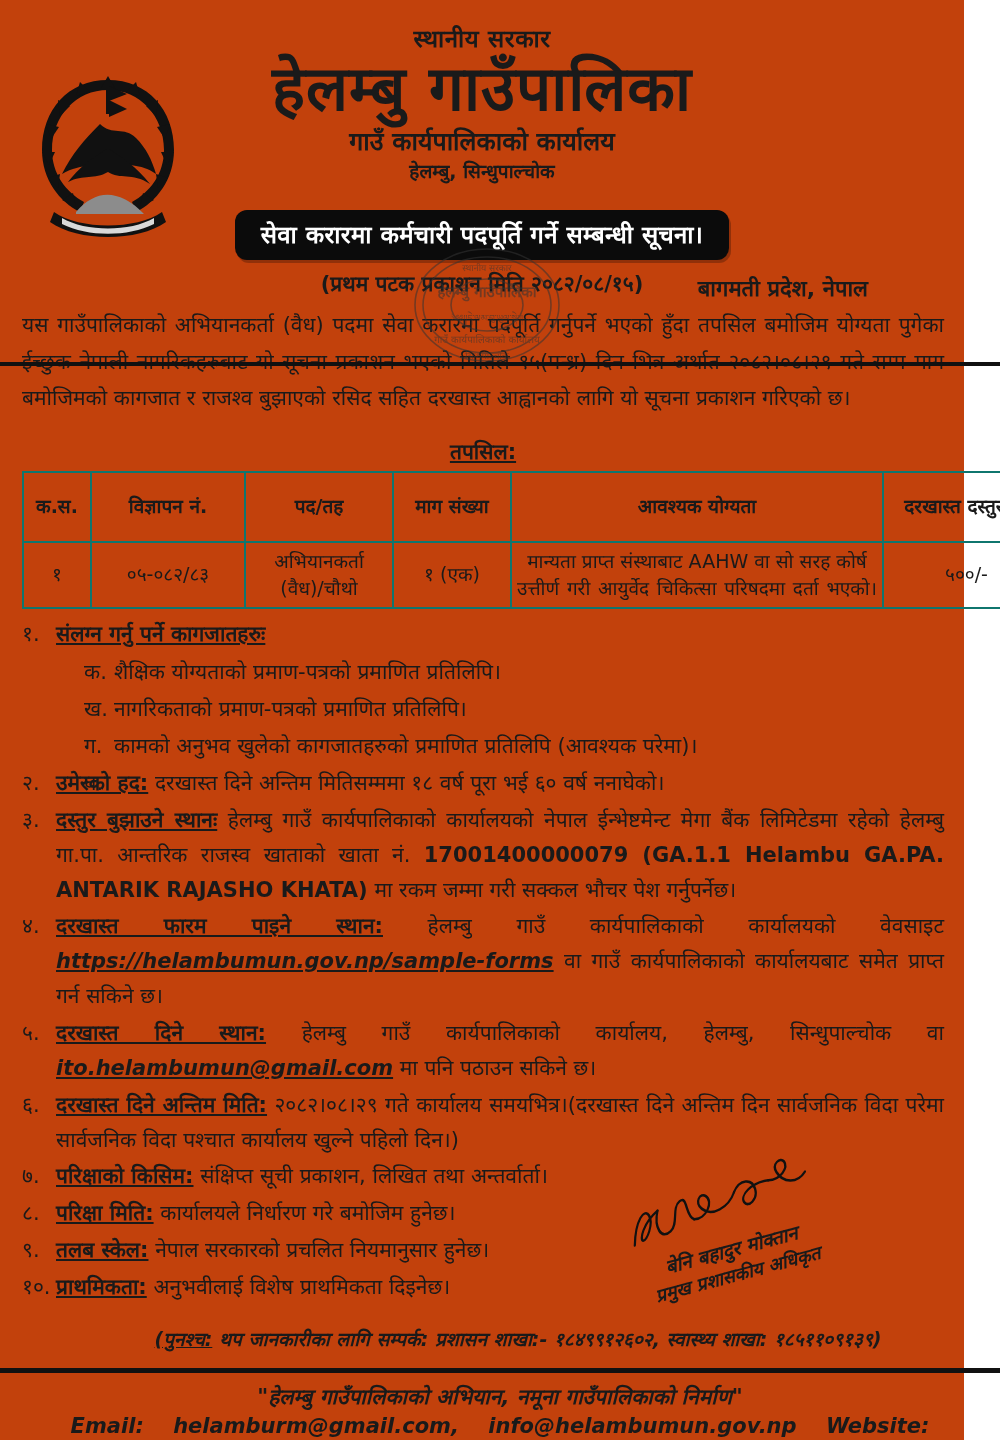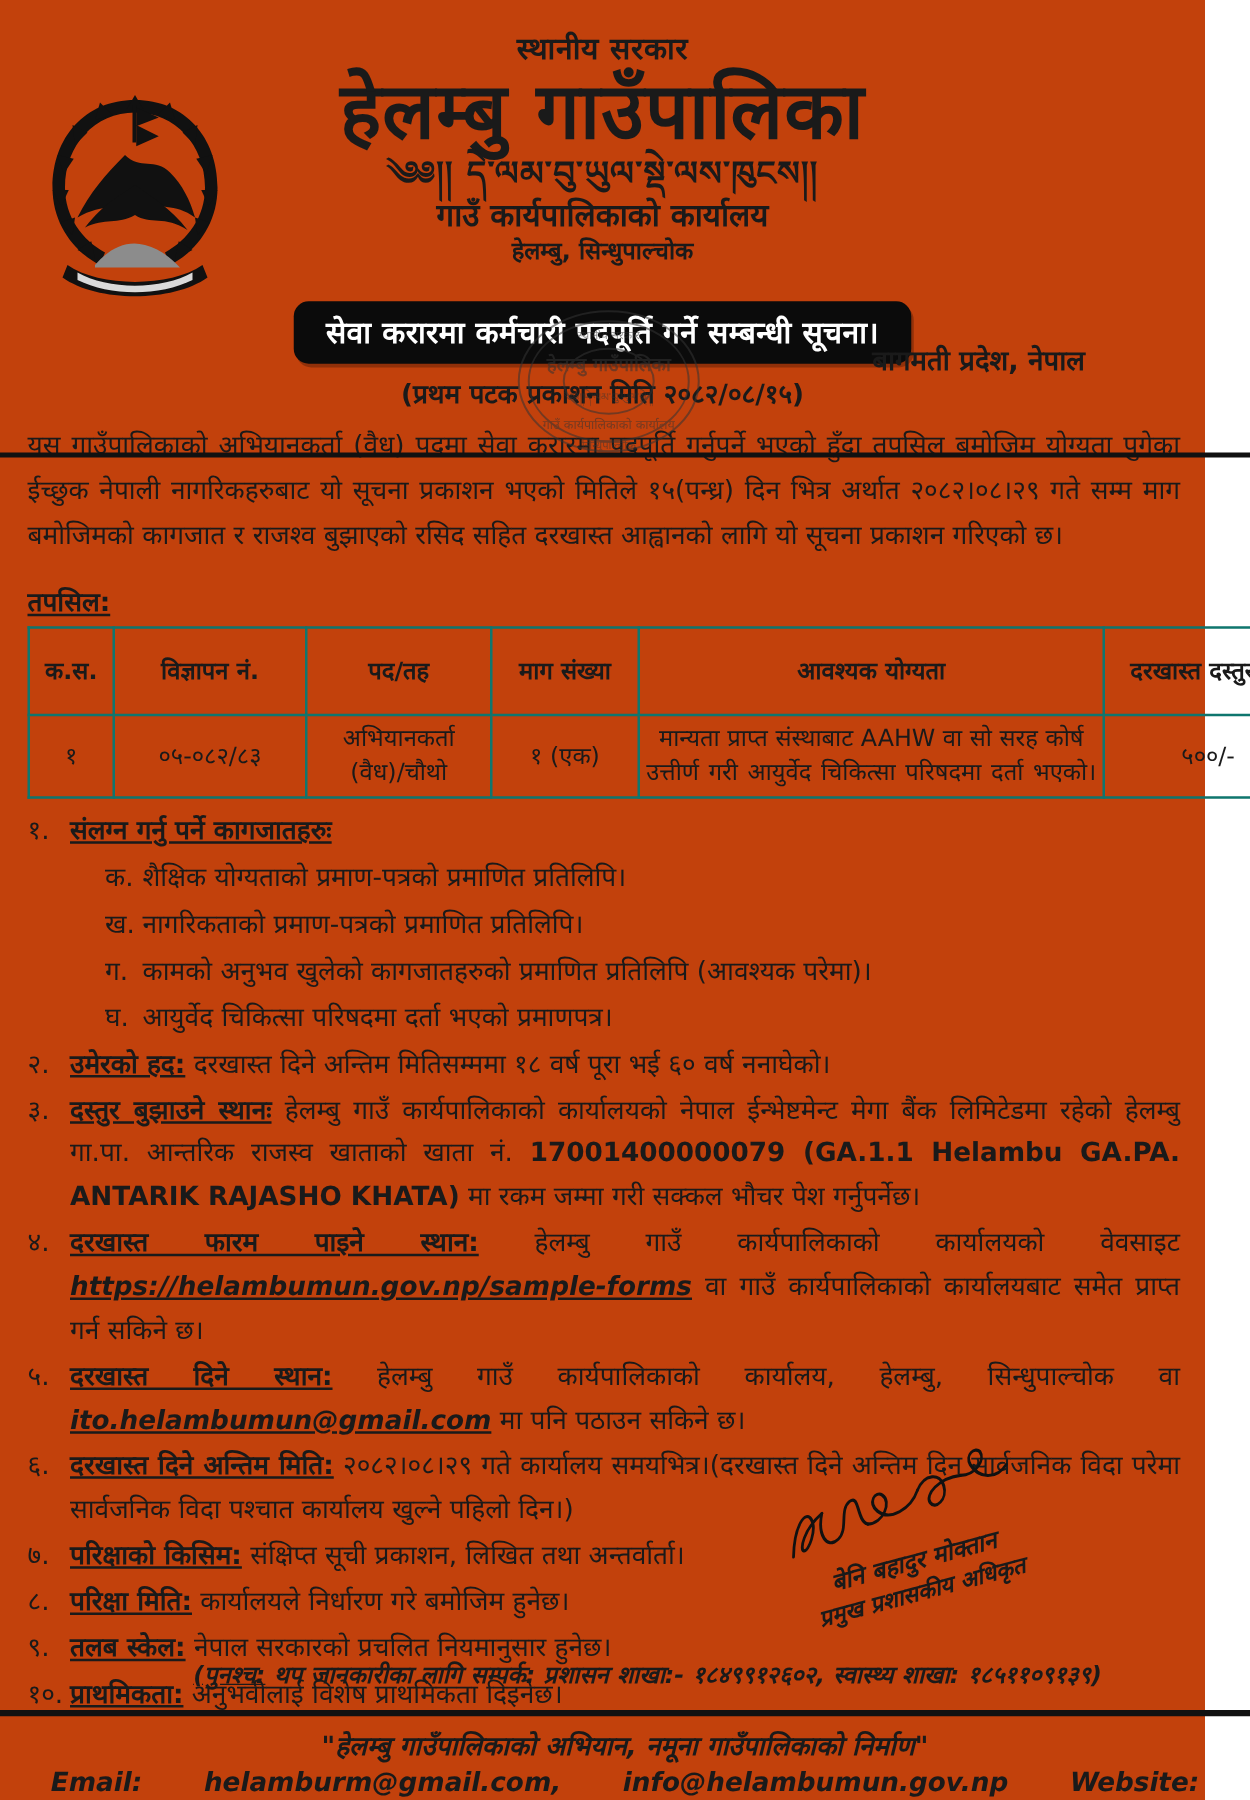--- a/index.html
+++ b/index.html
@@ -135,20 +135,21 @@
     font-size: 21px;
     line-height: 1.72;
     text-align: justify;
     margin-top: 10px;
   }
   .tapasil {
     font-size: 21px;
     font-weight: 700;
     text-decoration: underline;
     margin-top: 2px;
+    text-align: center;
   }
 
   
   table.vac {
     border-collapse: collapse;
     width: 955px;
     margin-top: 6px;
     table-layout: fixed;
   }
   table.vac th, table.vac td {
@@ -287,21 +288,21 @@
   .footer-contact {
     position: absolute;
     left: 0;
     top: 1414px;
     width: 1000px;
     text-align: center;
     font-size: 21px;
     font-weight: 700;
     font-style: italic;
   }
-  .footer-contact span { margin: 0 21px; }
+  .footer-contact span { margin: 0 11px; }
 </style>
 </head>
 <body>
 
 <div class="page">
 
   <div class="letterhead">
 
     <div class="emblem">
       <svg viewBox="0 0 160 200" width="160" height="200" aria-hidden="true">
@@ -335,21 +336,20 @@
 
         <path d="M48 150 C60 136 74 130 88 134 C100 137 108 144 116 152 L48 152 Z" fill="#8c8c8c"></path>
 
         <path d="M26 150 C52 168 108 168 134 150 L138 160 C110 180 50 180 22 160 Z" fill="#111"></path>
         <path d="M34 156 C58 170 102 170 126 156 L126 162 C100 175 60 175 34 162 Z" fill="#d9d9d9"></path>
       </svg>
     </div>
 
     <div class="gov-line">स्थानीय सरकार</div>
     <div class="muni-name">हेलम्बु गाउँपालिका</div>
-    <div class="tibetan-line">༄༅།། དེ་ལམ་བུ་ཡུལ་སྡེ་ལས་ཁུངས།།</div>
     <div class="office-line">गाउँ कार्यपालिकाको कार्यालय</div>
     <div class="place-line">हेलम्बु, सिन्धुपाल्चोक</div>
     <div class="province-line">बागमती प्रदेश, नेपाल</div>
 
     <div class="stamp">
       <svg viewBox="0 0 178 126" width="178" height="126" aria-hidden="true">
         <g fill="none" stroke="#333" stroke-width="1.6">
           <ellipse cx="89" cy="60" rx="72" ry="56"></ellipse>
           <ellipse cx="89" cy="60" rx="64" ry="48"></ellipse>
           <ellipse cx="89" cy="60" rx="36" ry="26"></ellipse>
@@ -414,21 +414,20 @@
           <li>
             <span class="slab">ख.</span>
             <span>नागरिकताको प्रमाण-पत्रको प्रमाणित प्रतिलिपि।</span>
           </li>
           <li>
             <span class="slab">ग.</span>
             <span>कामको अनुभव खुलेको कागजातहरुको प्रमाणित प्रतिलिपि (आवश्यक परेमा)।</span>
           </li>
           <li>
             <span class="slab">घ.</span>
-            <span>आयुर्वेद चिकित्सा परिषदमा दर्ता भएको प्रमाणपत्र।</span>
           </li>
         </ol>
       </li>
 
       <li>
         <span class="num">२.</span>
         <span class="lbl">उमेरको हद:</span>
         <span>दरखास्त दिने अन्तिम मितिसम्ममा १८ वर्ष पूरा भई ६० वर्ष ननाघेको।</span>
       </li>
 

